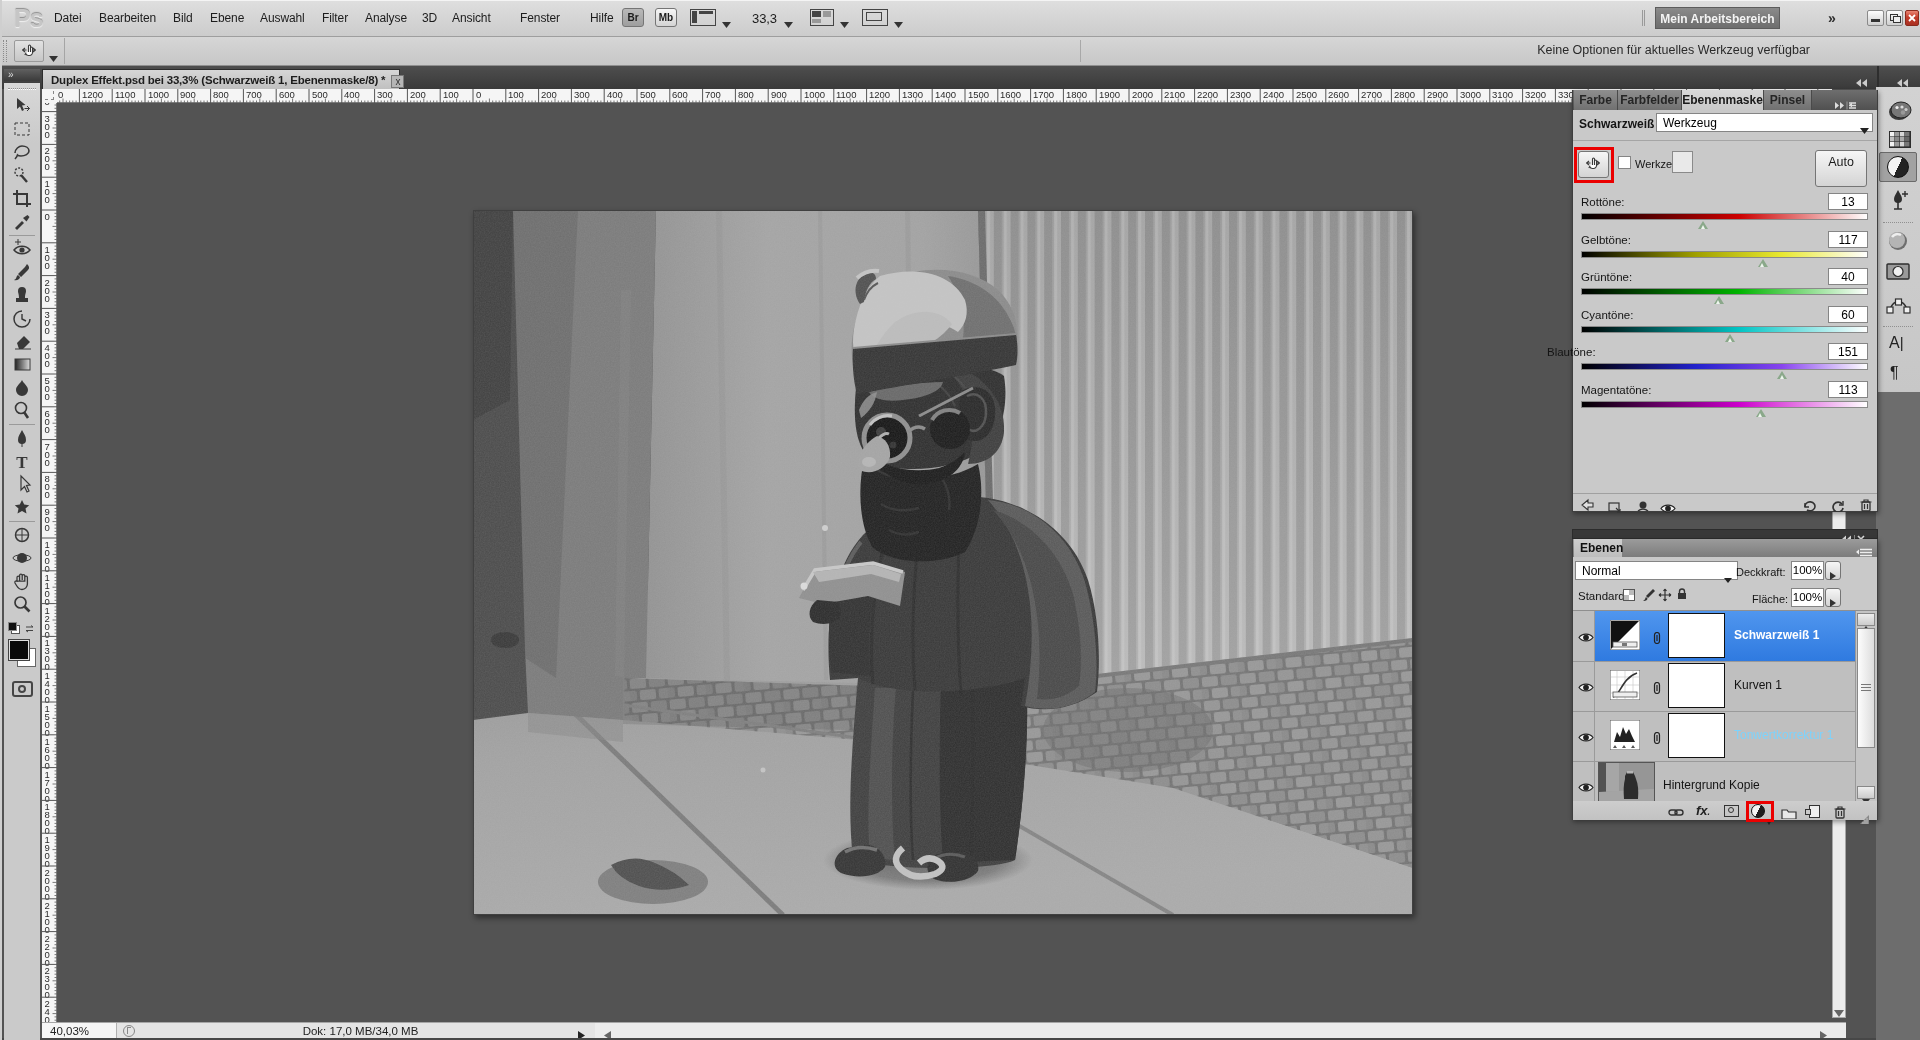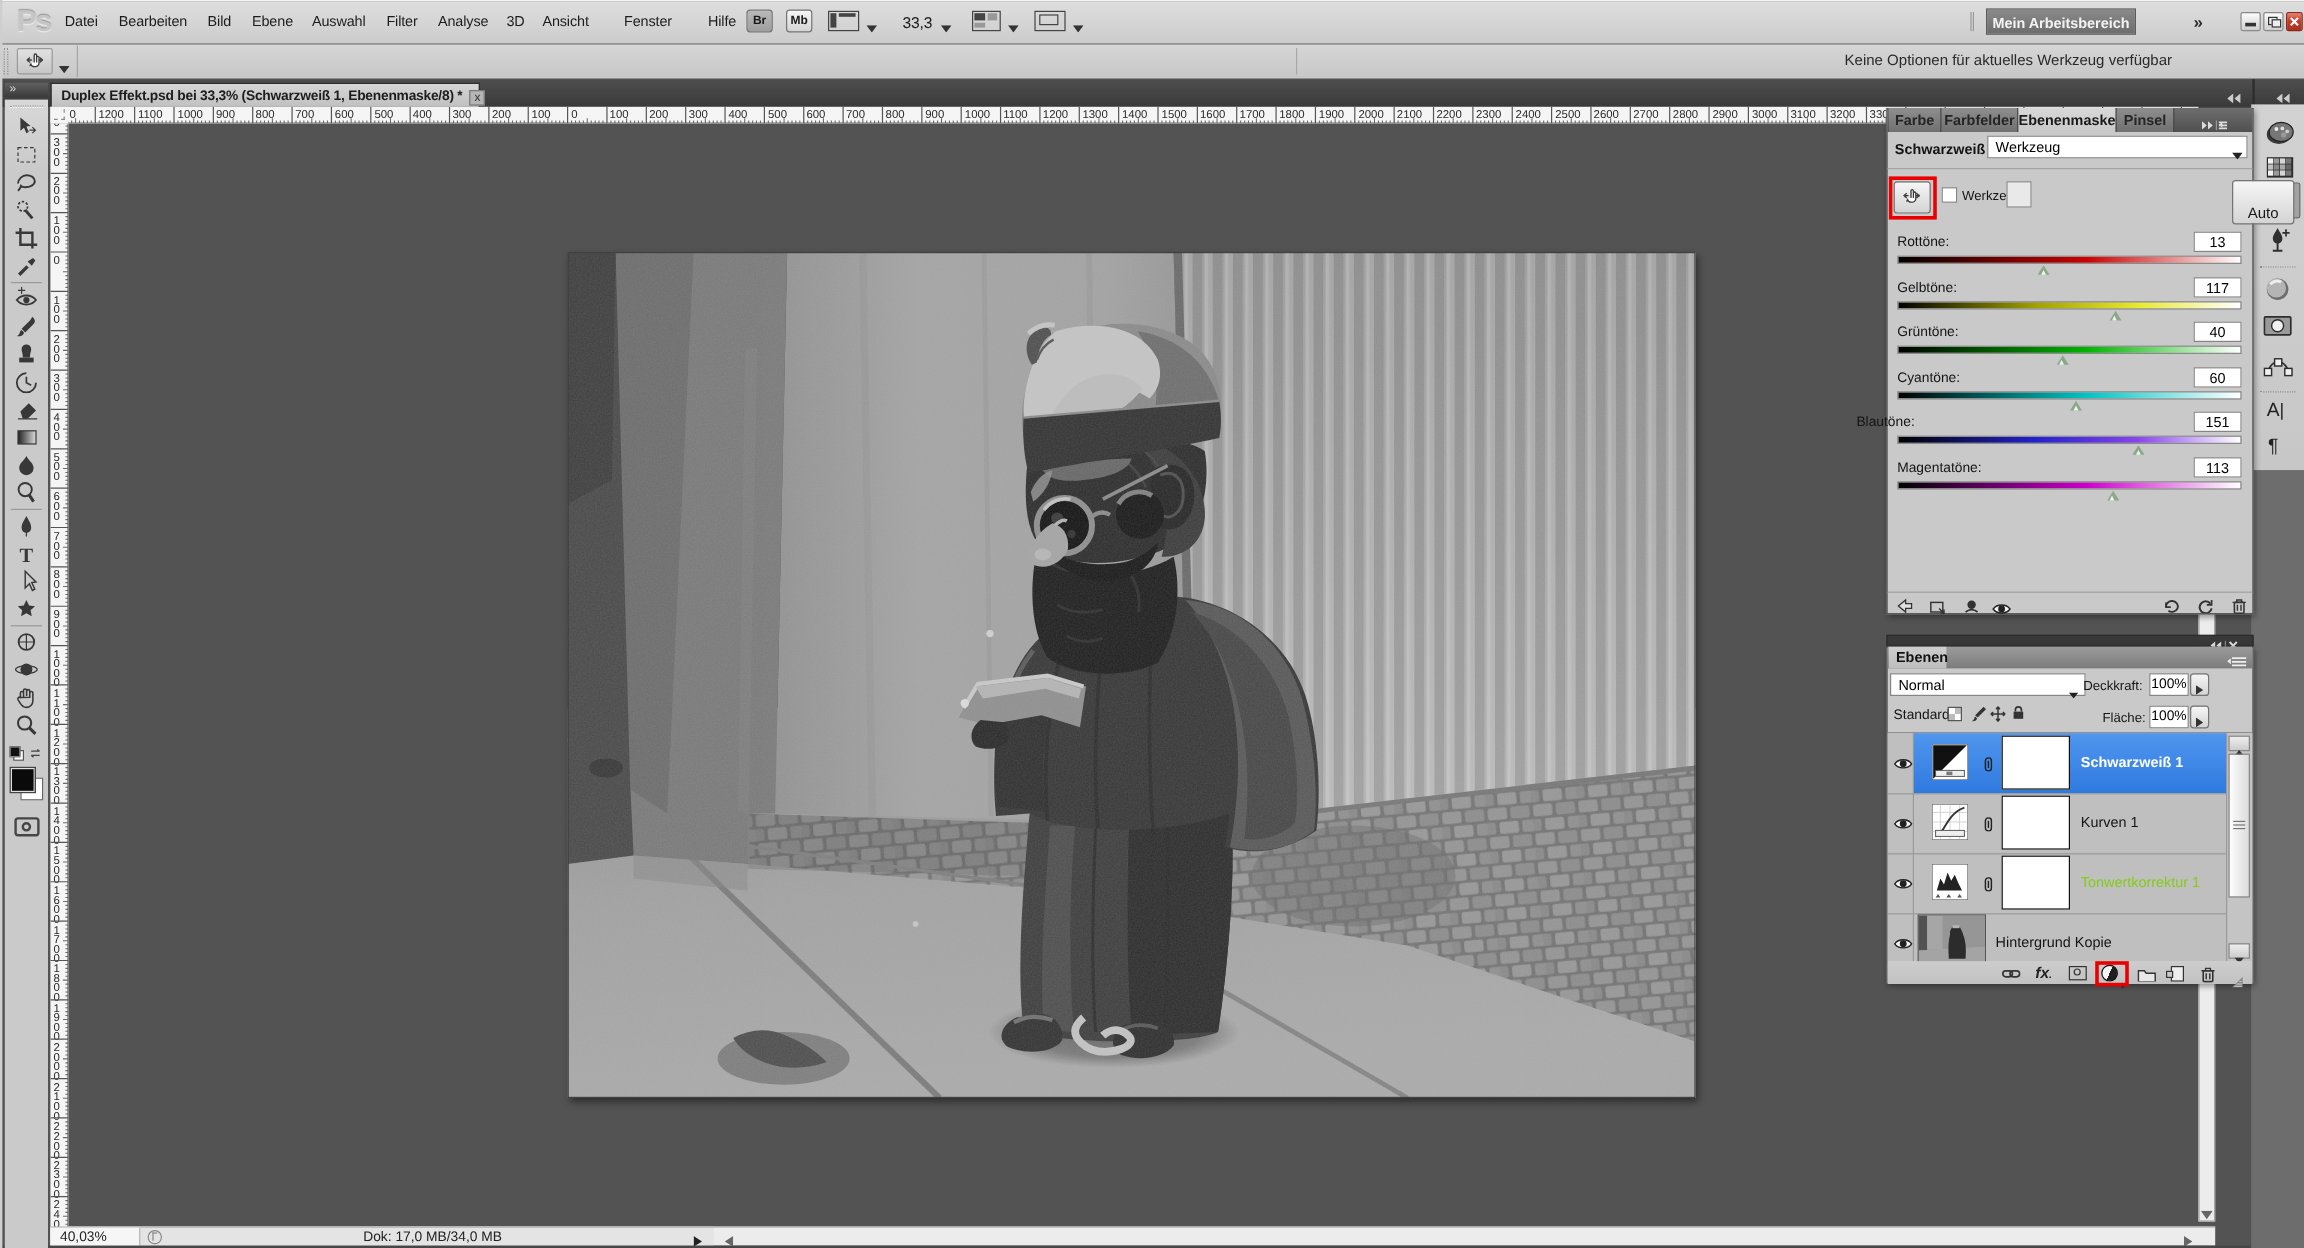--- a/index.html
+++ b/index.html
@@ -1423,21 +1423,21 @@
 <div class="abs" style="left:1573px;top:140px;width:304px;height:1px;background:#a5a5a5"></div>
 <div class="btn" style="left:1578px;top:151px;width:31px;height:27px"></div>
 <div class="abs" style="left:1586px;top:156px;width:14px;height:16px"><svg width="14" height="16" viewBox="0 0 14 16">
       <path d="M3 5 l-2.5 2 2.5 2 M11 5 l2.5 2 -2.5 2 M1.5 7 h3 M9.5 7 h3" stroke="#3a3a3a" stroke-width="1.1" fill="none"></path>
       <path d="M6.5 3 V9 M6.5 3 a1 1 0 0 1 2 0 V9 M8.5 5 a1 1 0 0 1 2 0 v4.5 a3 3 0 0 1 -3 3 h-1 a3 3 0 0 1 -2.8 -2 L2.8 12" fill="#fff" stroke="#3a3a3a" stroke-width="1.1"></path>
     </svg></div>
 <div class="redbox" style="left:1574px;top:147px;width:40px;height:36px"></div>
 <div class="whitebox" style="left:1618px;top:156px;width:13px;height:13px"></div>
 <div class="lbl" style="left:1635px;top:158px;font-size:11px">Werkzeug</div>
 <div class="abs" style="left:1672px;top:151px;width:21px;height:22px;background:#e9e9e9;border:1px solid #8a8a8a"></div>
-<div class="btn" style="left:1860px;top:150px;width:52px;height:37px;padding-top:20px">Auto</div>
+<div class="btn" style="left:1815px;top:150px;width:52px;height:37px;padding-top:4px">Auto</div>
 <div class="lbl" style="left:1581px;top:196px">Rottöne:</div>
 <div class="whitebox" style="left:1828px;top:193px;width:40px;height:17px;font-size:12px;text-align:center;padding-top:1px">13</div>
 <div class="abs" style="left:1581px;top:213px;width:287px;height:7px;border:1px solid #8a8a8a;background:linear-gradient(to right,#000,#cc0000 55%,#fff)"></div>
 <div class="abs" style="left:1698px;top:221px;width:0;height:0;border-left:5px solid transparent;border-right:5px solid transparent;border-bottom:8px solid #8aa88a"></div>
 <div class="abs" style="left:1701px;top:225px;width:0;height:0;border-left:2.5px solid transparent;border-right:2.5px solid transparent;border-bottom:4px solid #eef6ee"></div>
 <div class="lbl" style="left:1581px;top:234px">Gelbtöne:</div>
 <div class="whitebox" style="left:1828px;top:231px;width:40px;height:17px;font-size:12px;text-align:center;padding-top:1px">117</div>
 <div class="abs" style="left:1581px;top:251px;width:287px;height:7px;border:1px solid #8a8a8a;background:linear-gradient(to right,#000,#a0a000 40%,#e8e830 70%,#fff)"></div>
 <div class="abs" style="left:1758px;top:259px;width:0;height:0;border-left:5px solid transparent;border-right:5px solid transparent;border-bottom:8px solid #8aa88a"></div>
 <div class="abs" style="left:1760px;top:263px;width:0;height:0;border-left:2.5px solid transparent;border-right:2.5px solid transparent;border-bottom:4px solid #eef6ee"></div>
@@ -1578,21 +1578,21 @@
 <div class="abs" style="left:1610px;top:720px;width:30px;height:30px"><svg width="30" height="30" viewBox="0 0 30 30">
       <rect width="30" height="30" fill="#fff" stroke="#555"></rect>
       <path d="M4 22 L7 12 L10 17 L13 7 L16 14 L19 9 L22 16 L25 22 Z" fill="#222"></path>
       <path d="M5 25 l2 3 h-4 Z M14 25 l2 3 h-4 Z M23 25 l2 3 h-4 Z" fill="#555"></path>
     </svg></div>
 <div class="abs" style="left:1651px;top:730px;width:12px;height:12px"><svg width="12" height="12" viewBox="0 0 12 12">
       <rect x="3.5" y="0.5" width="5" height="11" rx="2.5" fill="none" stroke="#222" stroke-width="1.2"></rect>
       <path d="M6 3 v6" stroke="#222" stroke-width="1.2"></path>
     </svg></div>
 <div class="abs" style="left:1668px;top:713px;width:57px;height:45px;background:#fff;border:1.5px solid #111"></div>
-<div class="abs" style="left:1734px;top:728px;font-size:12px;font-weight:normal;color:#84cc16;white-space:nowrap">Tonwertkorrektur 1</div>
+<div class="abs" style="left:1734px;top:728px;font-size:12px;font-weight:normal;color:#7dd3fc;white-space:nowrap">Tonwertkorrektur 1</div>
 <div class="abs" style="left:1573px;top:761px;width:282px;height:1px;background:#9a9a9a"></div>
 <div class="abs" style="left:1578px;top:779px;width:16px;height:11px"><svg width="16" height="11" viewBox="0 0 16 11">
       <path d="M1 5.5 C4.0 1 12.0 1 15 5.5 C12.0 10 4.0 10 1 5.5 Z" fill="#f5f5f5" stroke="#222" stroke-width="1.2"></path>
       <circle cx="8.0" cy="5.5" r="2.8600000000000003" fill="#222"></circle>
     </svg></div>
 <div class="abs" style="left:1594px;top:761px;width:1px;height:45px;background:#9a9a9a"></div>
 <div class="abs" style="left:1598px;top:762px;width:57px;height:43px;border:1px solid #555"><svg width="55" height="41" viewBox="0 0 55 41">
       <rect width="55" height="41" fill="#9f9f9f"></rect>
       <rect x="0" y="0" width="7" height="29" fill="#525252"></rect>
       <rect x="7" y="0" width="13" height="28" fill="#a6a6a6"></rect>

